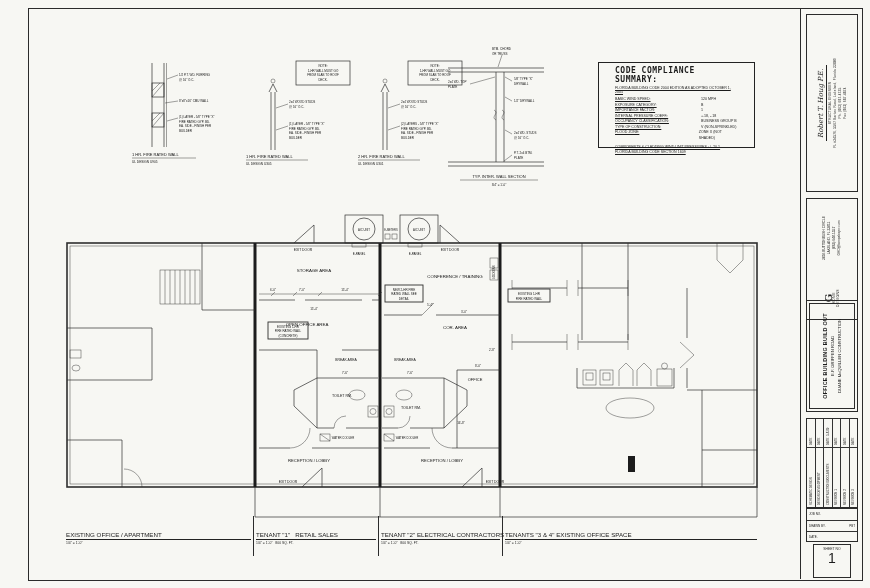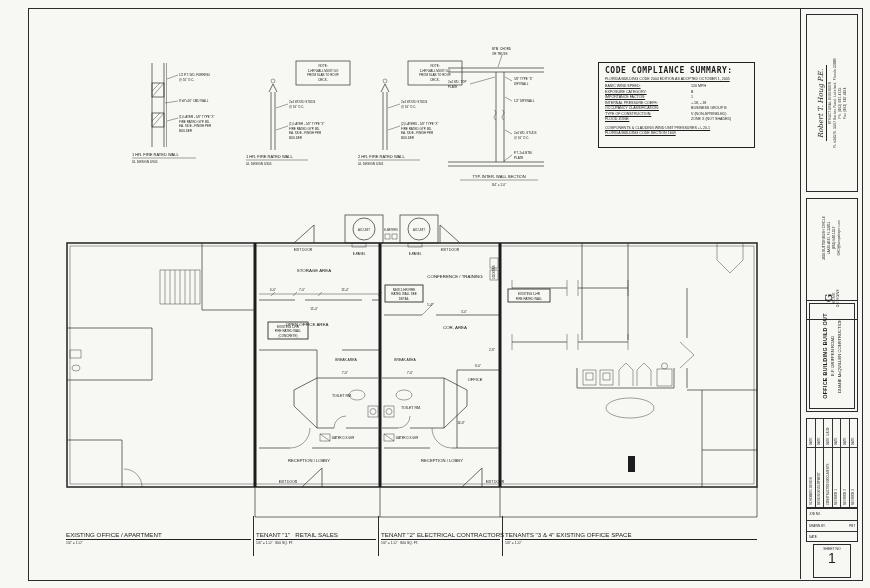--- a/index.html
+++ b/index.html
@@ -30,21 +30,21 @@
   .proj2{font-size:4.2px;margin-top:2px;}
   .ms-row{flex:1;display:flex;border-top:.6px solid #333;align-items:stretch;}
   .ms-row:first-child{border-top:none;}
   .ms-name{flex:1;font-size:2.8px;display:flex;align-items:center;padding-left:2px;}
   .ms-date{width:26px;border-left:.6px solid #333;font-size:2.8px;display:flex;align-items:center;gap:2px;padding-left:2px;}
   .info-row{height:10.6px;display:flex;align-items:center;justify-content:space-between;border-top:.6px solid #333;padding:0 2px;font-size:3px;}
   .info-row:first-child{border-top:none;}
   .sheetbox{position:absolute;border:1px solid #2b2b2b;text-align:center;}
   .sheetno-label{font-size:3.4px;margin-top:2px;}
   .sheetno{font-size:14px;line-height:1.1;}
-  .codebox{position:absolute;left:598px;top:62px;width:157px;height:86px;border:1.3px solid #222;padding:3px 6px;box-sizing:border-box;background:#f7f7f3;}
+  .codebox{position:absolute;left:598px;top:62px;width:157px;height:86px;border:1.3px solid #222;padding:3px 16px;box-sizing:border-box;background:#f7f7f3;}
   .code-title{font-family:"DejaVu Sans Mono",monospace;font-size:8px;font-weight:bold;letter-spacing:.5px;}
   .code-sub{font-size:3.6px;text-decoration:underline;margin:2px 0 3px;}
   .code-row{display:flex;font-size:3.6px;line-height:1.55;}
   .code-row .lab{width:86px;text-decoration:underline;}
   .code-foot{font-size:3.6px;text-decoration:underline;margin-top:3px;line-height:1.5;}
   .cap{position:absolute;}
   .cap-title{font-size:6.2px;border-bottom:.9px solid #222;padding-bottom:1px;white-space:pre;}
   .cap-scale{font-size:3.4px;margin-top:1px;white-space:pre;}
   .capsep{position:absolute;width:0;border-left:.8px solid #2b2b2b;}
 </style>

